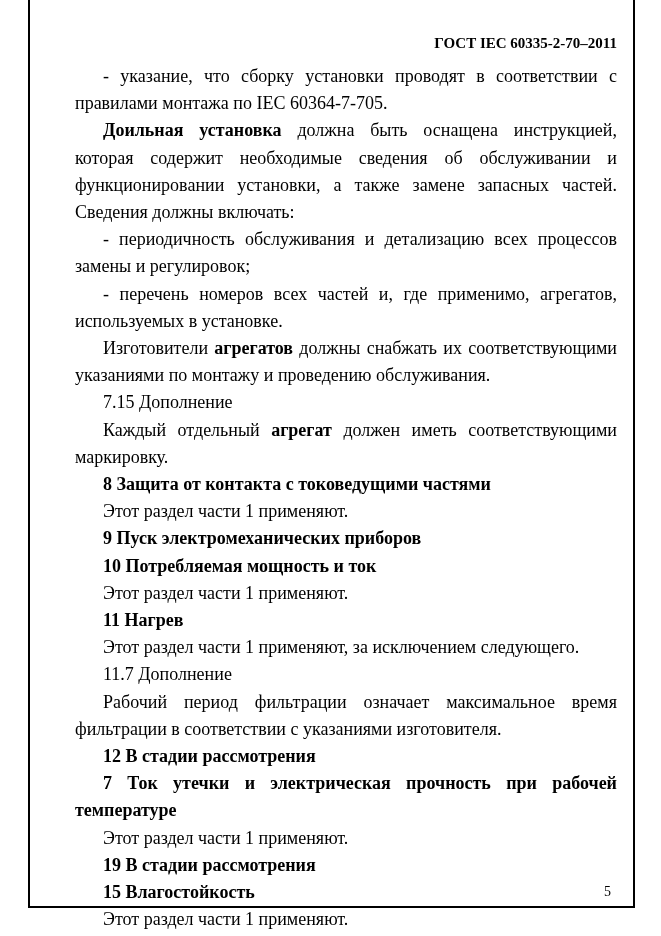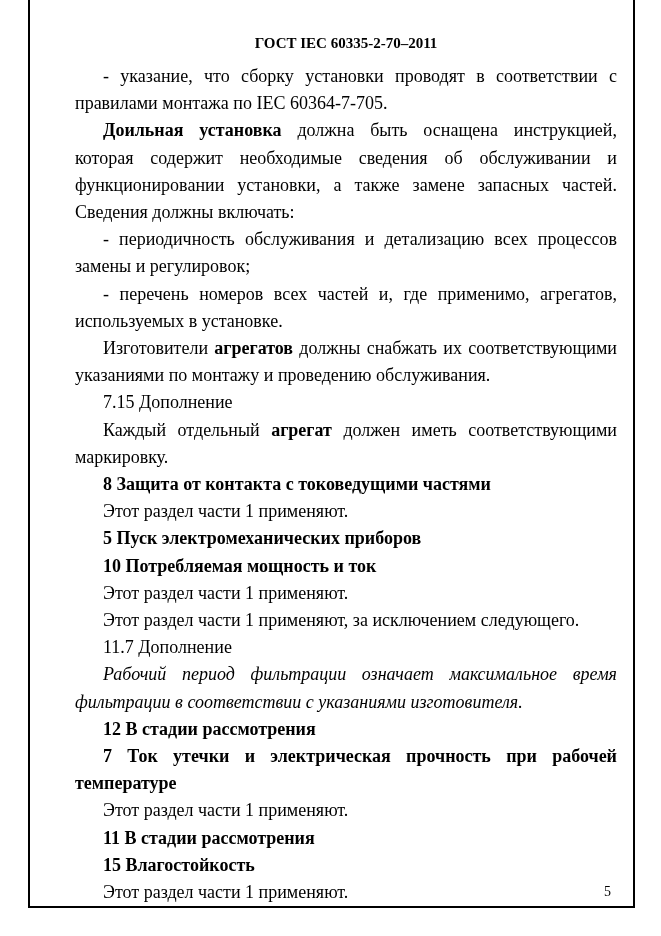--- a/index.html
+++ b/index.html
@@ -18,37 +18,37 @@
     top: 0;
     right: 26px;
     bottom: 28px;
     border-left: 2px solid #000;
     border-right: 2px solid #000;
     border-bottom: 2px solid #000;
     pointer-events: none;
   }
   .header {
     margin: 33px 44px 0 75px;
-    text-align: center;
+    text-align: right;
     font-weight: bold;
     font-size: 15px;
     line-height: 20px;
   }
   .doc-body {
     margin: 10px 44px 0 75px;
     font-size: 18px;
     line-height: 27.2px;
     text-align: justify;
   }
   .doc-body p {
     text-indent: 28px;
     margin: 0;
   }
   .doc-body span.bold { font-weight: bold; }
-  .doc-body span.italic { font-style: italic; }
+  .doc-body span.italic { }
   .page-number {
     position: absolute;
     right: 50px;
     bottom: 36px;
     font-size: 14px;
   }
 </style>
 </head>
 <body>
 
@@ -61,27 +61,28 @@
 <div class="doc-body">
     <p><span>- указание, что сборку установки проводят в соответствии с правилами монтажа по IEC 60364-7-705.</span></p>
     <p><span class="bold">Доильная установка</span><span> должна быть оснащена инструкцией, которая содержит необходимые сведения об обслуживании и функционировании установки, а также замене запасных частей. Сведения должны включать:</span></p>
     <p><span>- периодичность обслуживания и детализацию всех процессов замены и регулировок;</span></p>
     <p><span>- перечень номеров всех частей и, где применимо, агрегатов, используемых в установке.</span></p>
     <p><span>Изготовители </span><span class="bold">агрегатов</span><span> должны снабжать их соответствующими указаниями по монтажу и проведению обслуживания.</span></p>
     <p><span>7.15 Дополнение</span></p>
     <p><span>Каждый отдельный </span><span class="bold">агрегат</span><span> должен иметь соответствующими маркировку.</span></p>
     <p><span class="bold">8 Защита от контакта с токоведущими частями</span></p>
     <p><span>Этот раздел части 1 применяют.</span></p>
-    <p><span class="bold">5 Пуск электромеханических приборов</span></p>
+    <p><span class="bold">9 Пуск электромеханических приборов</span></p>
     <p><span class="bold">10 Потребляемая мощность и ток</span></p>
     <p><span>Этот раздел части 1 применяют.</span></p>
+    <p><span class="bold">11 Нагрев</span></p>
     <p><span>Этот раздел части 1 применяют, за исключением следующего.</span></p>
     <p><span>11.7 Дополнение</span></p>
     <p><span class="italic">Рабочий период фильтрации означает максимальное время фильтрации в соответствии с указаниями изготовителя.</span></p>
     <p><span class="bold">12 В стадии рассмотрения</span></p>
     <p><span class="bold">7 Ток утечки и электрическая прочность при рабочей температуре</span></p>
     <p><span>Этот раздел части 1 применяют.</span></p>
-    <p><span class="bold">11 В стадии рассмотрения</span></p>
+    <p><span class="bold">19 В стадии рассмотрения</span></p>
     <p><span class="bold">15 Влагостойкость</span></p>
     <p><span>Этот раздел части 1 применяют.</span></p>
   </div>
 
 <div class="page-number">5</div>
 
 </body></html>

